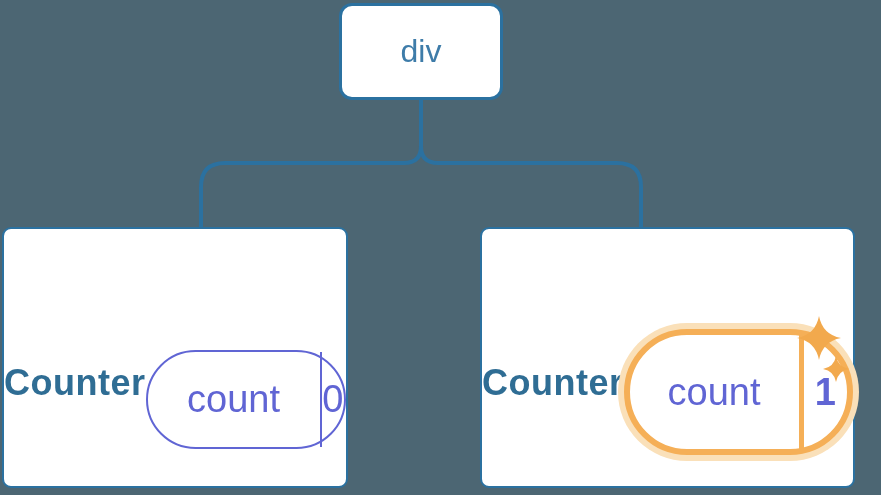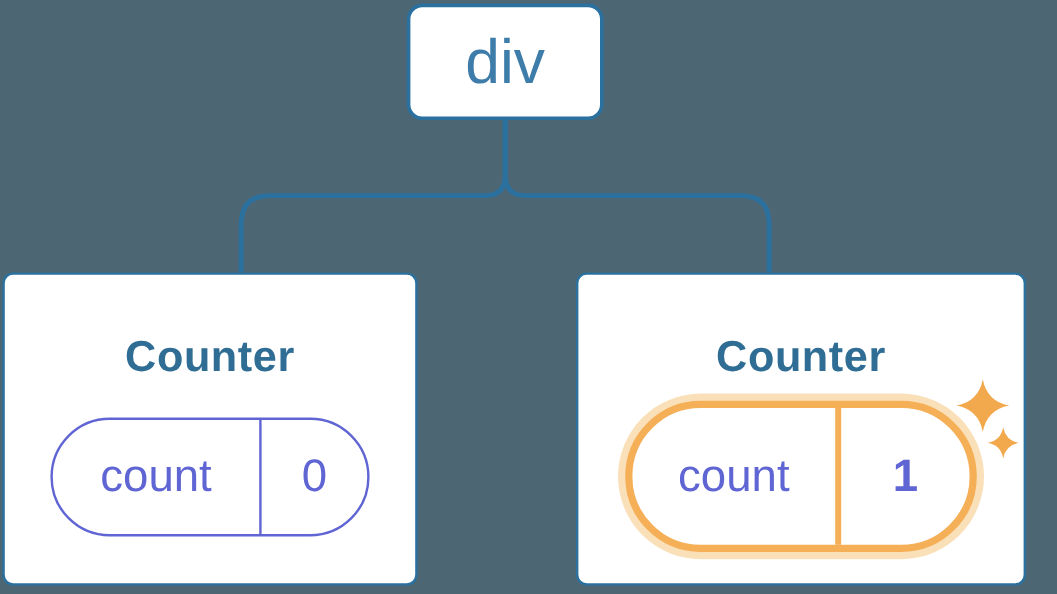--- a/index.html
+++ b/index.html
@@ -26,28 +26,28 @@
   }
   .connectors{
     position:absolute;left:0;top:0;width:881px;height:495px;
   }
   .node-root{
     position:absolute;left:339px;top:3px;width:164px;height:97px;
     background:var(--card-bg);
     border:3px solid var(--line);
     border-radius:13px;
     display:flex;align-items:center;justify-content:center;
-    font-size:52px;font-weight:500;color:var(--node-text);
+    font-size:32px;font-weight:500;color:var(--node-text);
   }
   .card{
     position:absolute;top:227px;height:261px;
     background:var(--card-bg);
     border:2.5px solid var(--line);
     border-radius:9px;
-    display:flex;flex-direction:column;align-items:center;
+    display:flex;flex-direction:row;align-items:center;
     padding-top:50px;
   }
   .card-left{left:2px;width:346px;}
   .card-right{left:480px;width:375px;}
   .card-title{
     font-size:36px;line-height:36px;font-weight:600;
     color:var(--title);
     letter-spacing:0.5px;
   }
   .pill{

